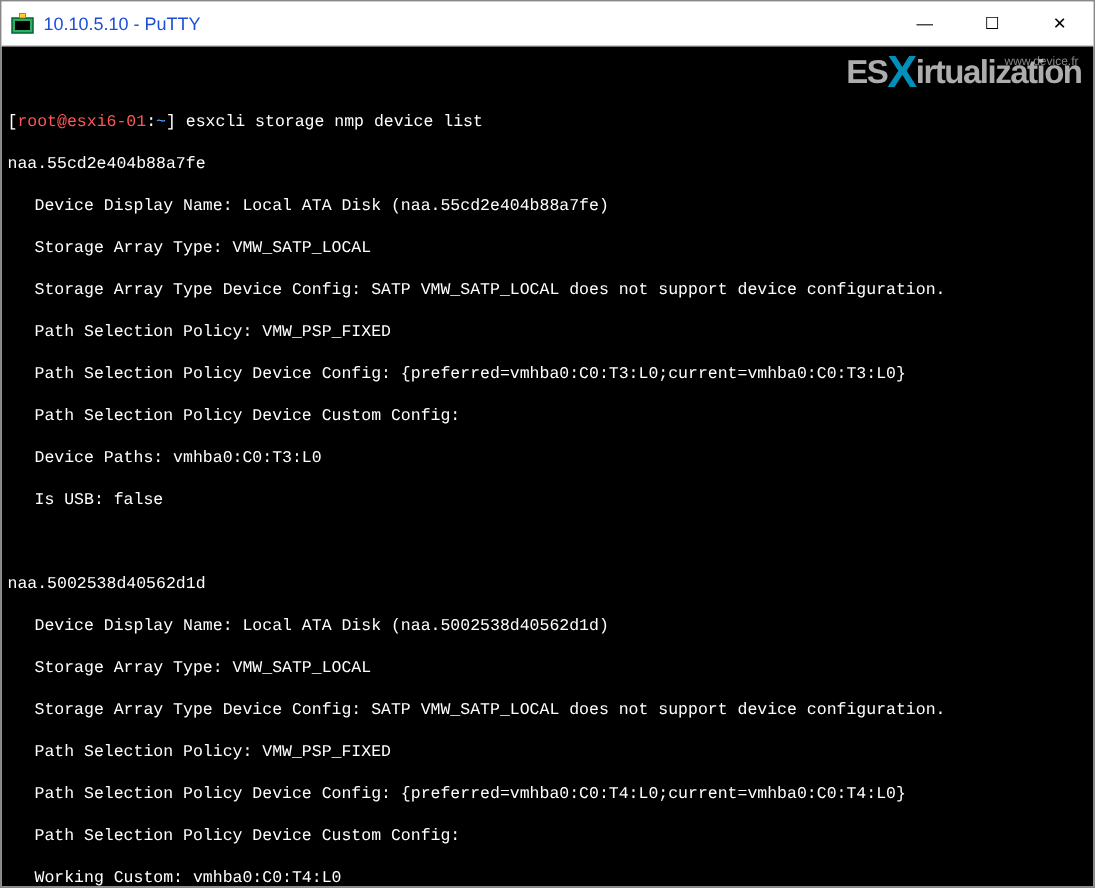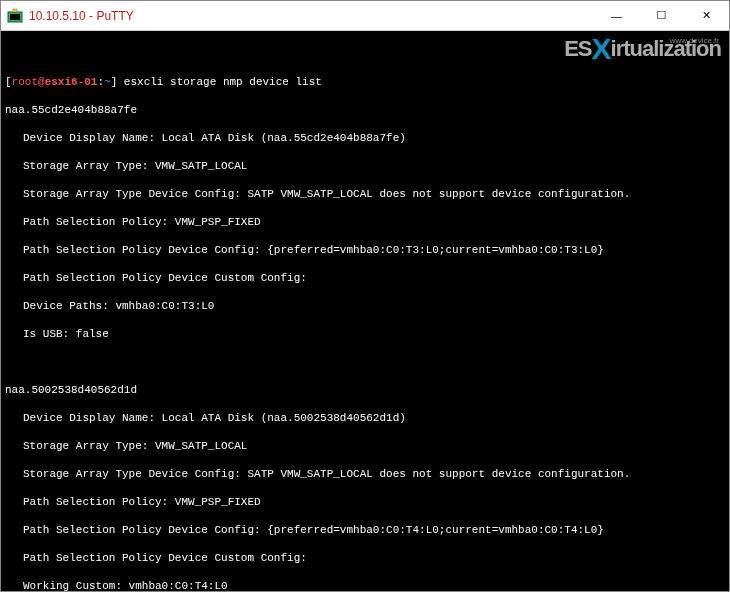--- a/index.html
+++ b/index.html
@@ -23,21 +23,21 @@
       width: 16px;
       height: 16px;
       margin-right: 6px;
       display: inline-flex;
       align-items: center;
       justify-content: center;
     }
     .titlebar-icon svg { width: 16px; height: 16px; }
     .titlebar-title {
       font-size: 12px;
-      color: #b91c1c;
+      color: #1d4ed8;
       flex: 1;
     }
     .window-controls {
       display: flex;
       height: 100%;
     }
     .win-btn {
       width: 45px;
       height: 100%;
       display: flex;
@@ -81,21 +81,21 @@
       position: absolute;
       top: 3px;
       right: 10px;
       font-family: Arial, sans-serif;
       font-size: 8px;
       color: #888;
       pointer-events: none;
     }
     .prompt-root { color: #ff5555; }
     .prompt-at   { color: #ff5555; }
-    .prompt-host { color: #ff5555; font-weight: bold; }
+    .prompt-host { color: #ff5555; }
     .prompt-path { color: #55aaff; }
     .line { white-space: pre; }
     .indent1 { padding-left: 18px; }
   </style>
 </head>
 <body>
 
 <div class="titlebar">
   <span class="titlebar-icon">
     <svg viewBox="0 0 16 16">

